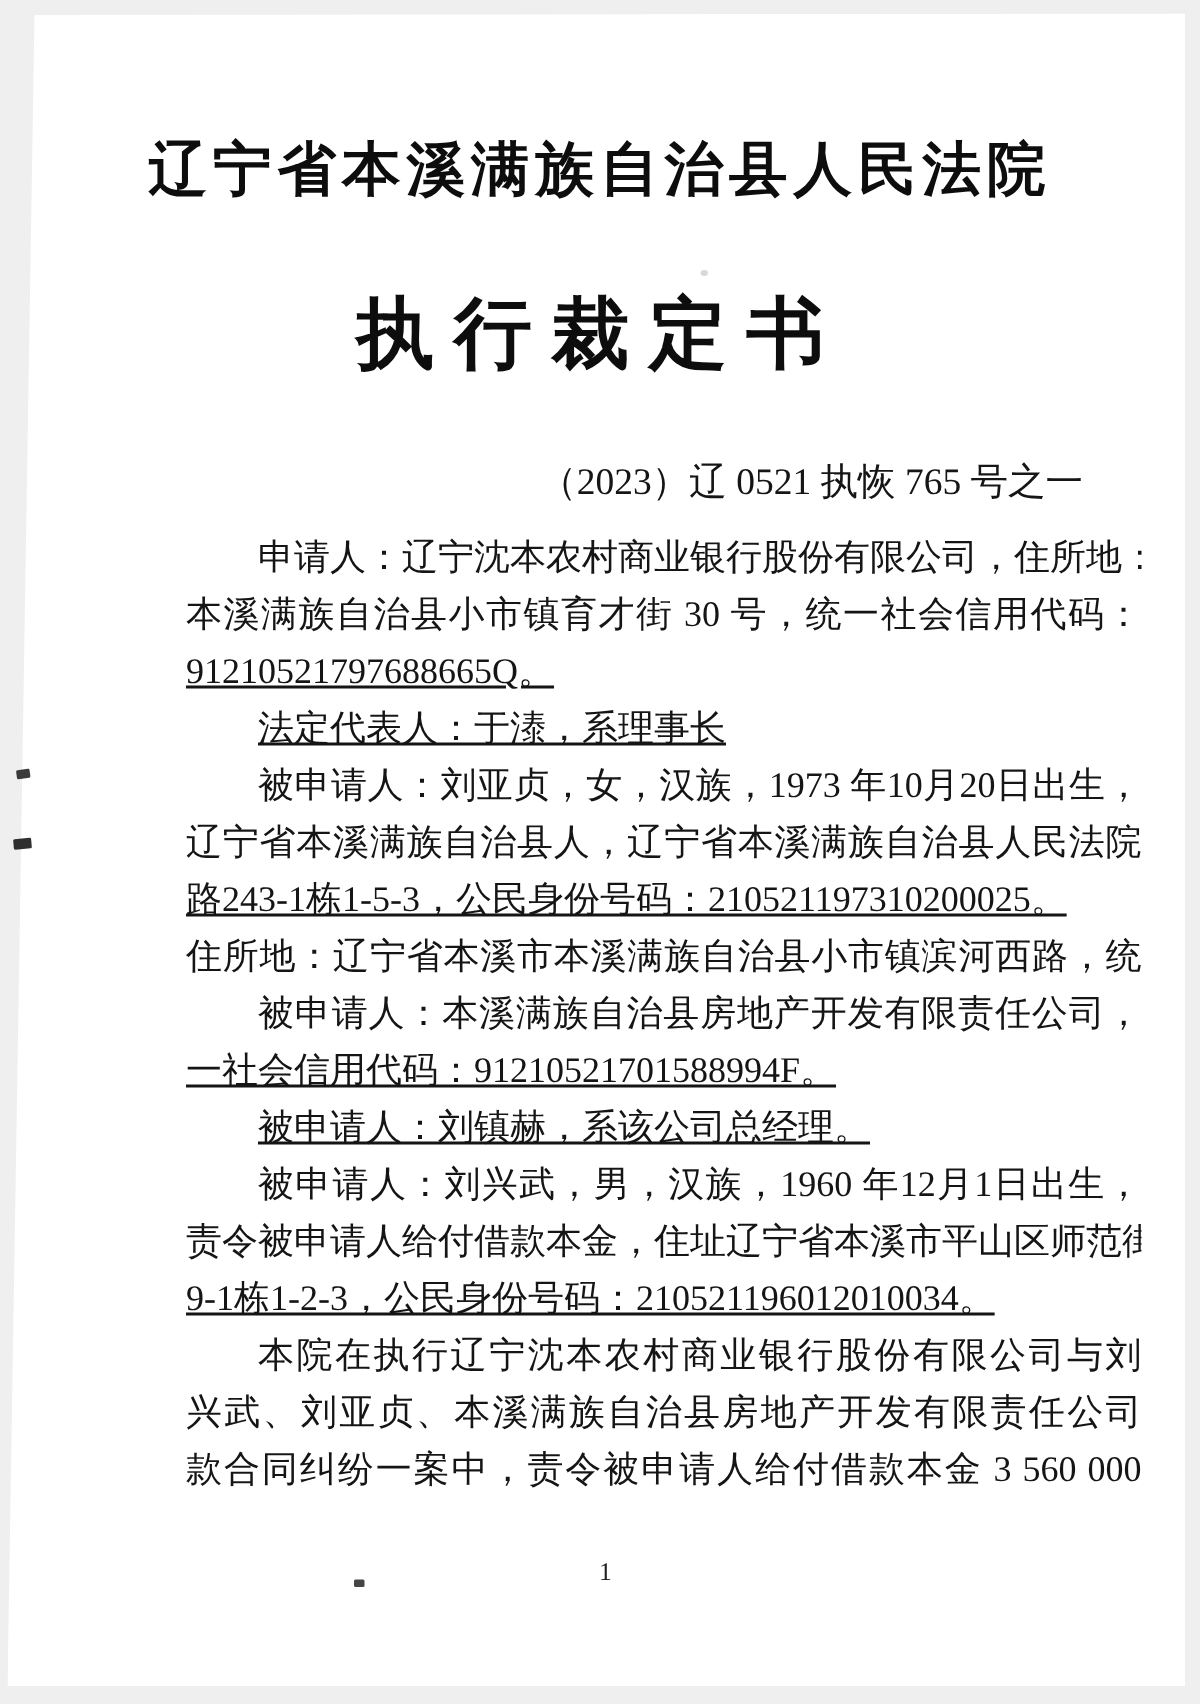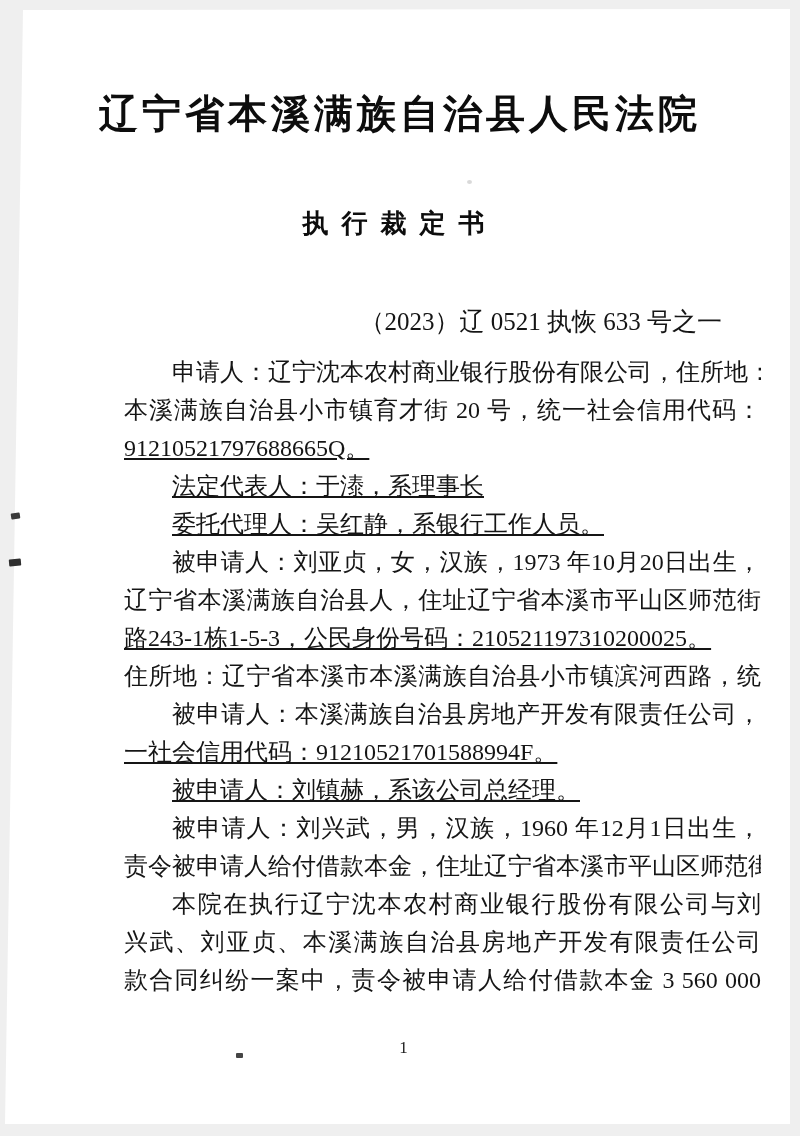--- a/index.html
+++ b/index.html
@@ -27,21 +27,21 @@
     font-weight: 700;
     letter-spacing: 4px;
     color: #0d0d0d;
     line-height: 48px;
     white-space: nowrap;
   }
   .doc-title {
     position: absolute;
     top: 200px; left: 0; right: 0;
     text-align: center;
-    font-size: 26px;
+    font-size: 52px;
     font-weight: 700;
     letter-spacing: 13px;
     color: #0d0d0d;
     line-height: 48px;
     white-space: nowrap;
   }
   .case-number {
     position: absolute;
     top: 303px; left: 85px; width: 637px;
     text-align: right;
@@ -82,49 +82,47 @@
   .speck.s3 { left: 236px; top: 1053px; width: 7px;  height: 5px; background: #454545; border-radius: 1px; }
   .speck.s4 { left: 467px; top: 180px;  width: 5px;  height: 4px; background: #d9d9d9; border-radius: 50%; }
 </style>
 </head>
 <body>
 
 <div class="backdrop">
   <div class="page">
     <div class="court-name">辽宁省本溪满族自治县人民法院</div>
     <div class="doc-title">执行裁定书</div>
-    <div class="case-number">（2023）辽 0521 执恢 633 号之一</div>
+    <div class="case-number">（2023）辽 0521 执恢 765 号之一</div>
     <div class="body-text">
         <div class="paragraph">
           <div class="line first">申请人：辽宁沈本农村商业银行股份有限公司，住所地：</div>
-          <div class="line">本溪满族自治县小市镇育才街 20 号，统一社会信用代码：</div>
+          <div class="line">本溪满族自治县小市镇育才街 30 号，统一社会信用代码：</div>
           <div class="line last">91210521797688665Q。</div>
         </div>
         <div class="paragraph">
           <div class="line first last">法定代表人：于溙，系理事长</div>
         </div>
         <div class="paragraph">
-          <div class="line first last">委托代理人：吴红静，系银行工作人员。</div>
-        </div>
-        <div class="paragraph">
           <div class="line first">被申请人：刘亚贞，女，汉族，1973 年10月20日出生，</div>
-          <div class="line">辽宁省本溪满族自治县人，住址辽宁省本溪市平山区师范街</div>
+          <div class="line">辽宁省本溪满族自治县人，辽宁省本溪满族自治县人民法院</div>
           <div class="line last">路243-1栋1-5-3，公民身份号码：210521197310200025。</div>
         </div>
         <div class="paragraph">
           <div class="line">住所地：辽宁省本溪市本溪满族自治县小市镇滨河西路，统</div>
           <div class="line first">被申请人：本溪满族自治县房地产开发有限责任公司，</div>
           <div class="line last">一社会信用代码：91210521701588994F。</div>
         </div>
         <div class="paragraph">
           <div class="line first last">被申请人：刘镇赫，系该公司总经理。</div>
         </div>
         <div class="paragraph">
           <div class="line first">被申请人：刘兴武，男，汉族，1960 年12月1日出生，</div>
           <div class="line">责令被申请人给付借款本金，住址辽宁省本溪市平山区师范街</div>
+          <div class="line last">9-1栋1-2-3，公民身份号码：210521196012010034。</div>
         </div>
         <div class="paragraph">
           <div class="line first">本院在执行辽宁沈本农村商业银行股份有限公司与刘</div>
           <div class="line">兴武、刘亚贞、本溪满族自治县房地产开发有限责任公司</div>
           <div class="line">款合同纠纷一案中，责令被申请人给付借款本金 3 560 000</div>
         </div>
       </div>
     <div class="page-number">1</div>
   </div>
   <div class="speck s1"></div>

